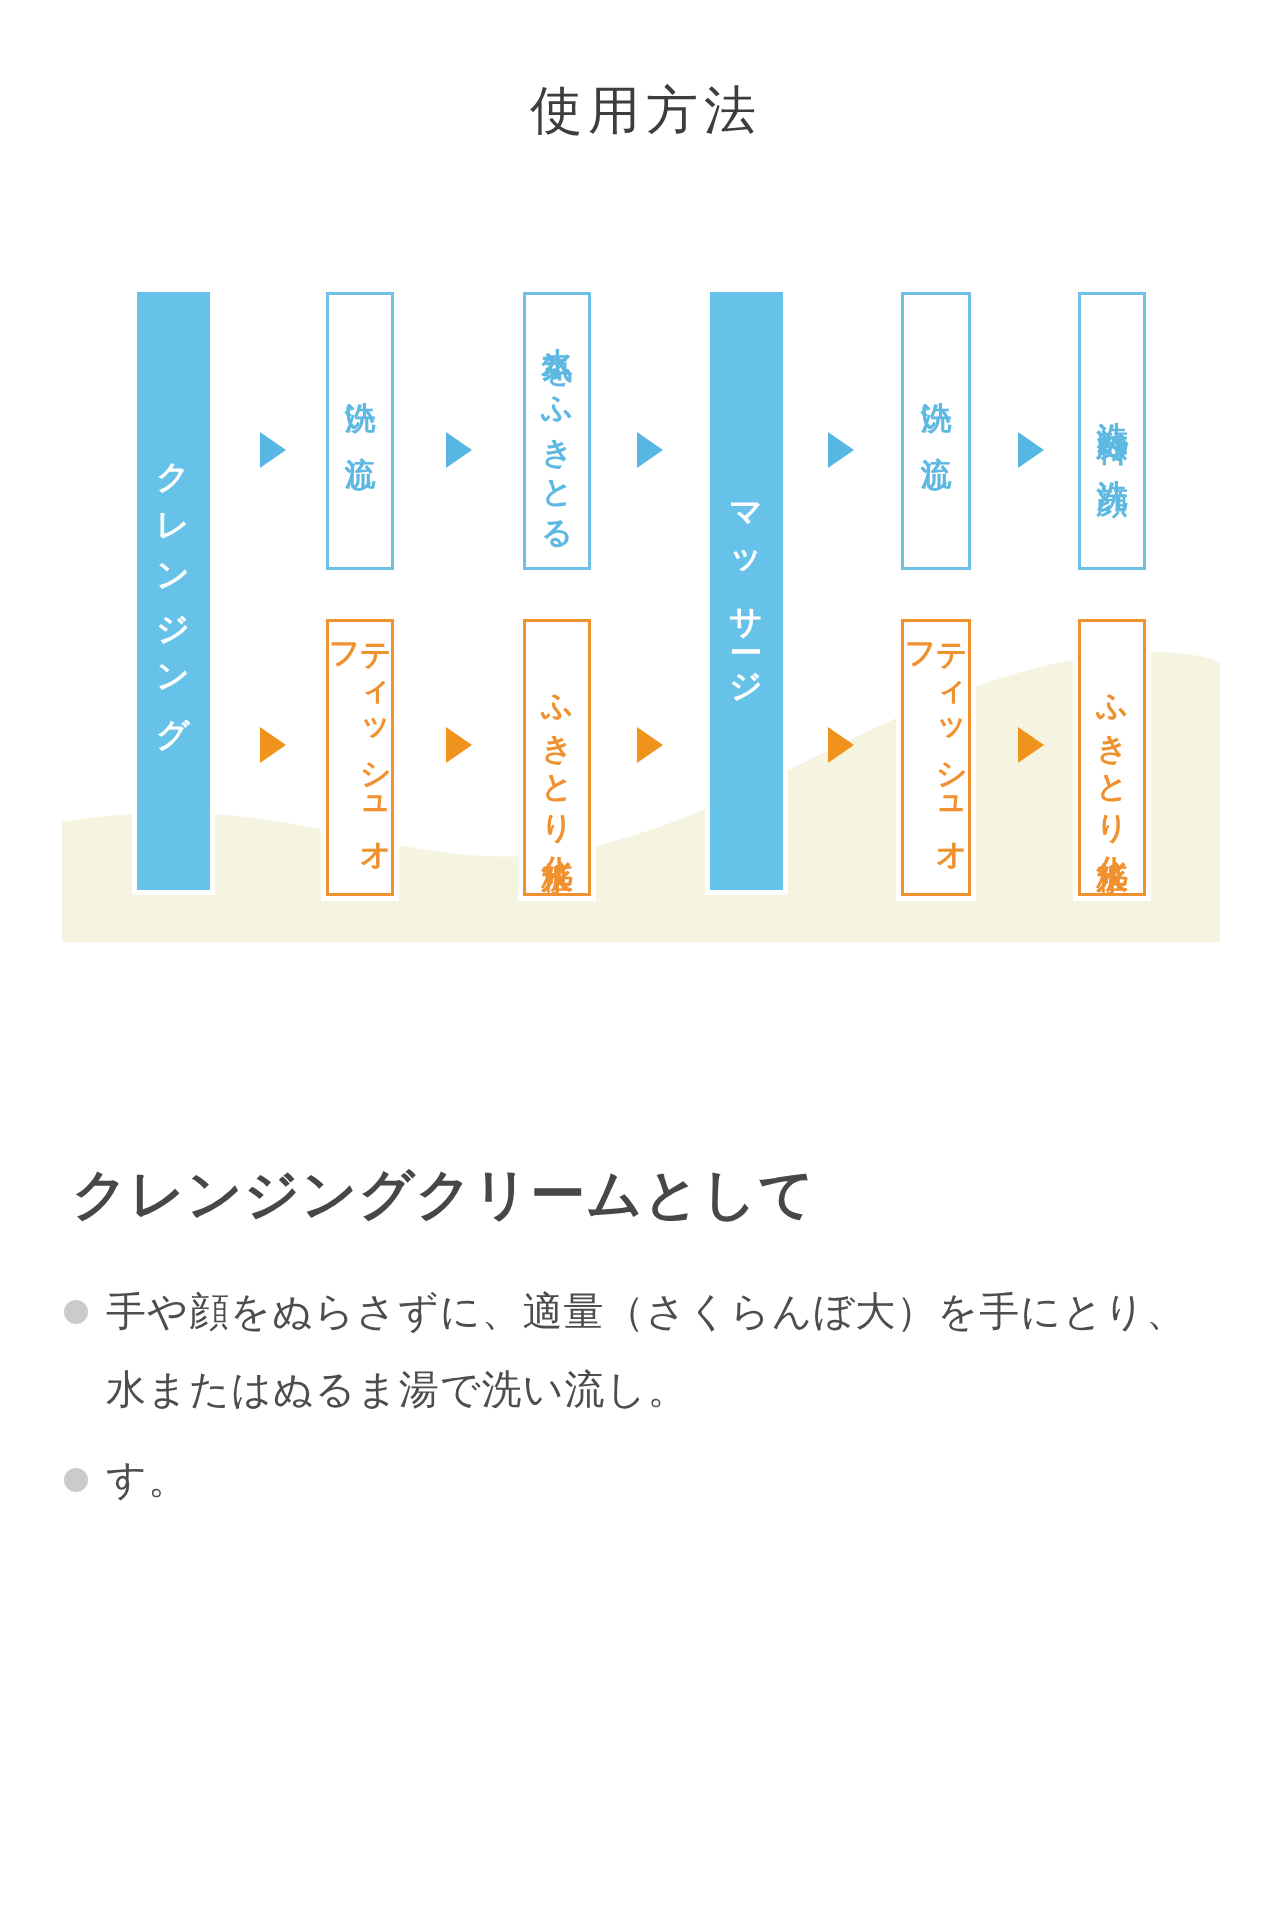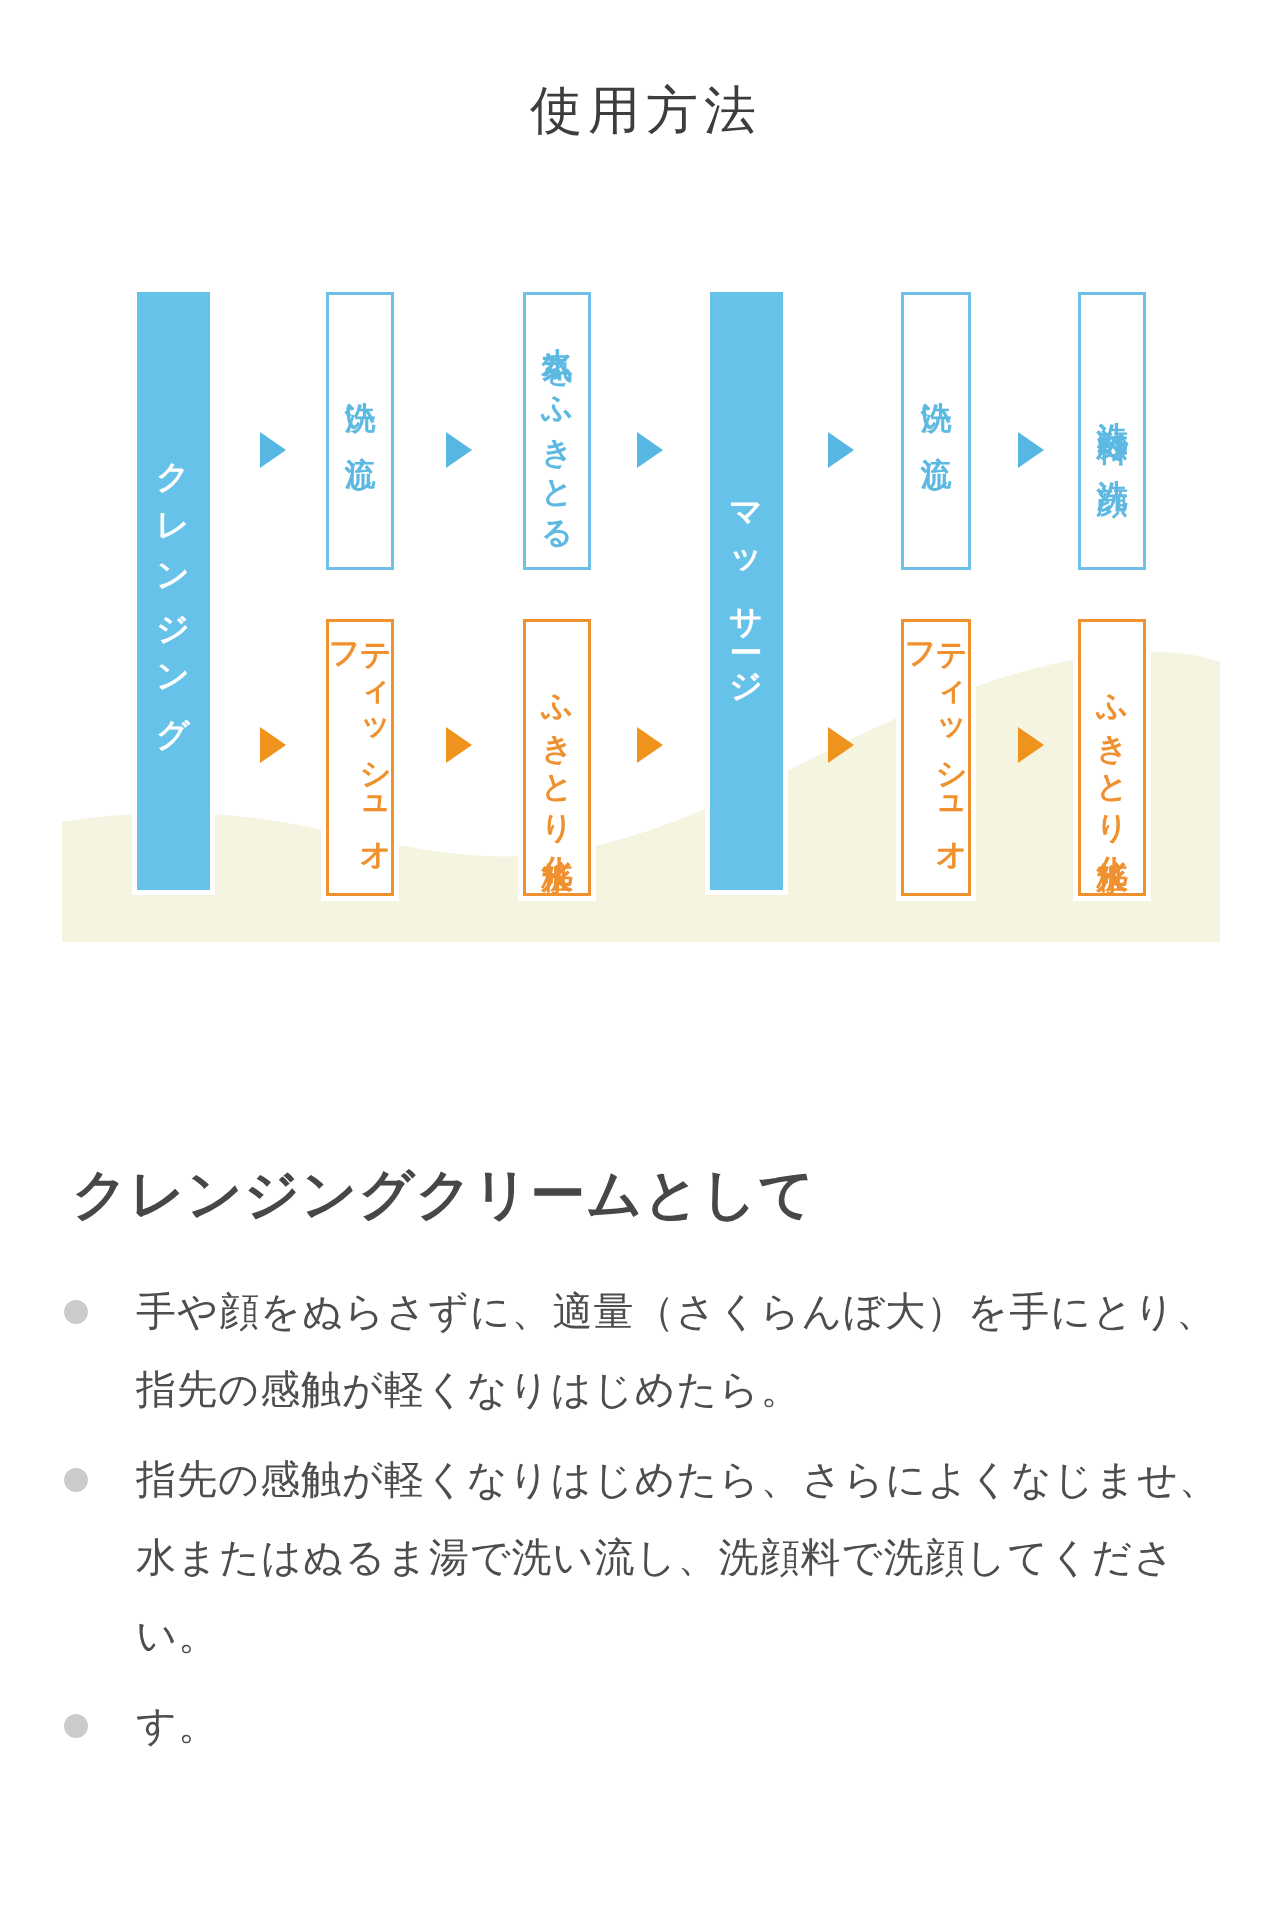--- a/index.html
+++ b/index.html
@@ -41,21 +41,21 @@
     font-size:55px;font-weight:700;color:#474747;letter-spacing:1px;
     white-space:nowrap;
   }
   .notes{position:absolute;left:64px;top:1272px;width:1160px;}
   .note{display:flex;align-items:flex-start;margin-bottom:12px;}
   .dot{
     flex:0 0 auto;width:24px;height:24px;border-radius:50%;
     background:#cbcbcb;margin:28px 18px 0 0;
   }
   .note-lines{font-size:40px;line-height:78px;color:#4d4d4d;letter-spacing:1px;}
-  .note-lines .line{display:block;white-space:nowrap;margin-left:30px;}
+  .note-lines .line{display:block;white-space:nowrap;}
 </style>
 </head>
 <body>
 
 <h1 class="page-title">使用方法</h1>
 
 <div class="diagram">
 
   <svg class="wave" viewBox="0 0 1158 710" preserveAspectRatio="none" aria-hidden="true">
     <path fill="#f4f4e1" d="M0,590 C60,580 140,576 220,590 C300,604 380,628 460,624
@@ -112,32 +112,24 @@
 </div>
 
 <h2 class="section-heading">クレンジングクリームとして</h2>
 
 <div class="notes">
 
   <div class="note">
     <div class="dot"></div>
     <div class="note-lines">
       <span class="line">手や顔をぬらさずに、適量（さくらんぼ大）を手にとり、</span>
-      <span class="line">指先の感触が軽くなりはじめたら。</span>
+      <span class="line">水またはぬるま湯で洗い流し。</span>
     </div>
   </div>
 
-  <div class="note">
-    <div class="dot"></div>
-    <div class="note-lines">
-      <span class="line">指先の感触が軽くなりはじめたら、さらによくなじませ、</span>
-      <span class="line">水またはぬるま湯で洗い流し、洗顔料で洗顔してくださ</span>
-      <span class="line">い。</span>
-    </div>
-  </div>
 
   <div class="note">
     <div class="dot"></div>
     <div class="note-lines">
       <span class="line">す。</span>
     </div>
   </div>
 
 </div>
 

